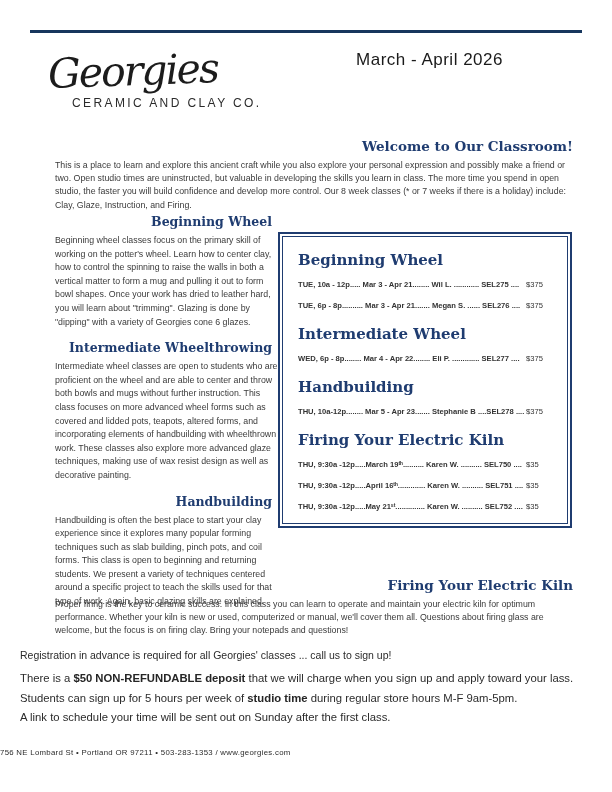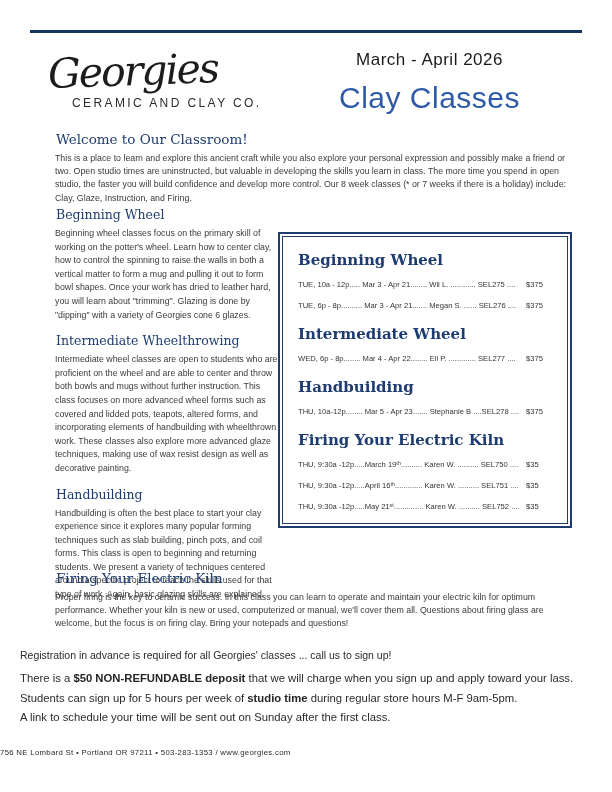--- a/index.html
+++ b/index.html
@@ -15,41 +15,41 @@
   .logo-script{
     font-family:"DejaVu Serif", serif;font-style:italic;font-size:41px;line-height:1;
     color:#1c1c1c;letter-spacing:-2px;transform:rotate(-2deg);
   }
   .logo-sub{font-size:12px;letter-spacing:2.4px;color:#2b2b2b;margin:5px 0 0 24px;}
   .header-right{flex:1;text-align:center;padding-top:6px;}
   .date-range{font-size:17px;color:#1a1a1a;letter-spacing:.5px;}
   .page-title{font-size:30px;color:#2e5aa8;margin-top:11px;letter-spacing:.5px;}
 
   
-  .h-serif{font-family:"DejaVu Serif", serif;font-weight:normal;color:#1f3c70;margin:1px;}
+  .h-serif{font-family:"DejaVu Serif", serif;font-weight:bold;color:#1f3c70;margin:8px;text-align:right;}
 
   .welcome{position:absolute;left:55px;top:130px;width:526px;}
   .welcome .h-serif{font-size:13.5px;margin-bottom:5px;}
   .body-txt{margin:0;font-size:8.8px;line-height:13.2px;color:#3a3a3a;}
 
   .left-col{position:absolute;left:55px;top:206px;width:225px;}
   .section{margin-bottom:11px;}
   .section .h-serif{font-size:12.5px;margin-bottom:5px;}
   .section .body-txt{line-height:13.6px;}
 
   
   .schedule-box{
     position:absolute;left:278px;top:232px;width:294px;height:296px;
     border:2px solid #1f3c70;padding:2px;box-sizing:border-box;background:#fff;
   }
   .schedule-inner{border:1px solid #1f3c70;height:100%;box-sizing:border-box;padding:14px 13px 0 15px;}
   .group{margin-bottom:9px;}
   .group-h{font-family:"DejaVu Serif", serif;font-weight:bold;color:#1f3c70;font-size:15px;margin:0 0 5px;}
   .srow{display:flex;font-size:7.6px;color:#333;line-height:21px;}
-  .srow .t{flex:1;white-space:nowrap;overflow:hidden;}
+  .srow .t{flex:1;white-space:nowrap;overflow:hidden;font-weight:bold;}
   .srow .p{width:28px;}
 
   .firing{position:absolute;left:55px;top:569px;width:526px;}
   .firing .h-serif{font-size:13.5px;margin-bottom:5px;}
 
   .registration{position:absolute;left:20px;top:649px;width:572px;color:#2b2b2b;}
   .reg-line1{font-size:10.5px;margin-bottom:8px;}
   .reg-line{font-size:11.3px;line-height:19.5px;}
   .reg-line b{font-weight:bold;color:#262626;}
 
@@ -65,21 +65,20 @@
 
   <div class="top-rule"></div>
 
   <div class="header">
     <div class="logo">
       <div class="logo-script">Georgies</div>
       <div class="logo-sub">CERAMIC AND CLAY CO.</div>
     </div>
     <div class="header-right">
       <div class="date-range">March - April  2026</div>
-      <div class="page-title">Clay Classes</div>
     </div>
   </div>
 
   <div class="welcome">
     <h2 class="h-serif">Welcome to Our Classroom!</h2>
     <p class="body-txt">This is a place to learn and explore this ancient craft while you also explore your personal expression and possibly make a friend or two. Open studio times are uninstructed, but valuable in developing the skills you learn in class. The more time you spend in open studio, the faster you will build confidence and develop more control. Our 8 week classes (* or 7 weeks if there is a holiday) include: Clay, Glaze, Instruction, and Firing.</p>
   </div>
 
   <div class="left-col">
     <div class="section">

